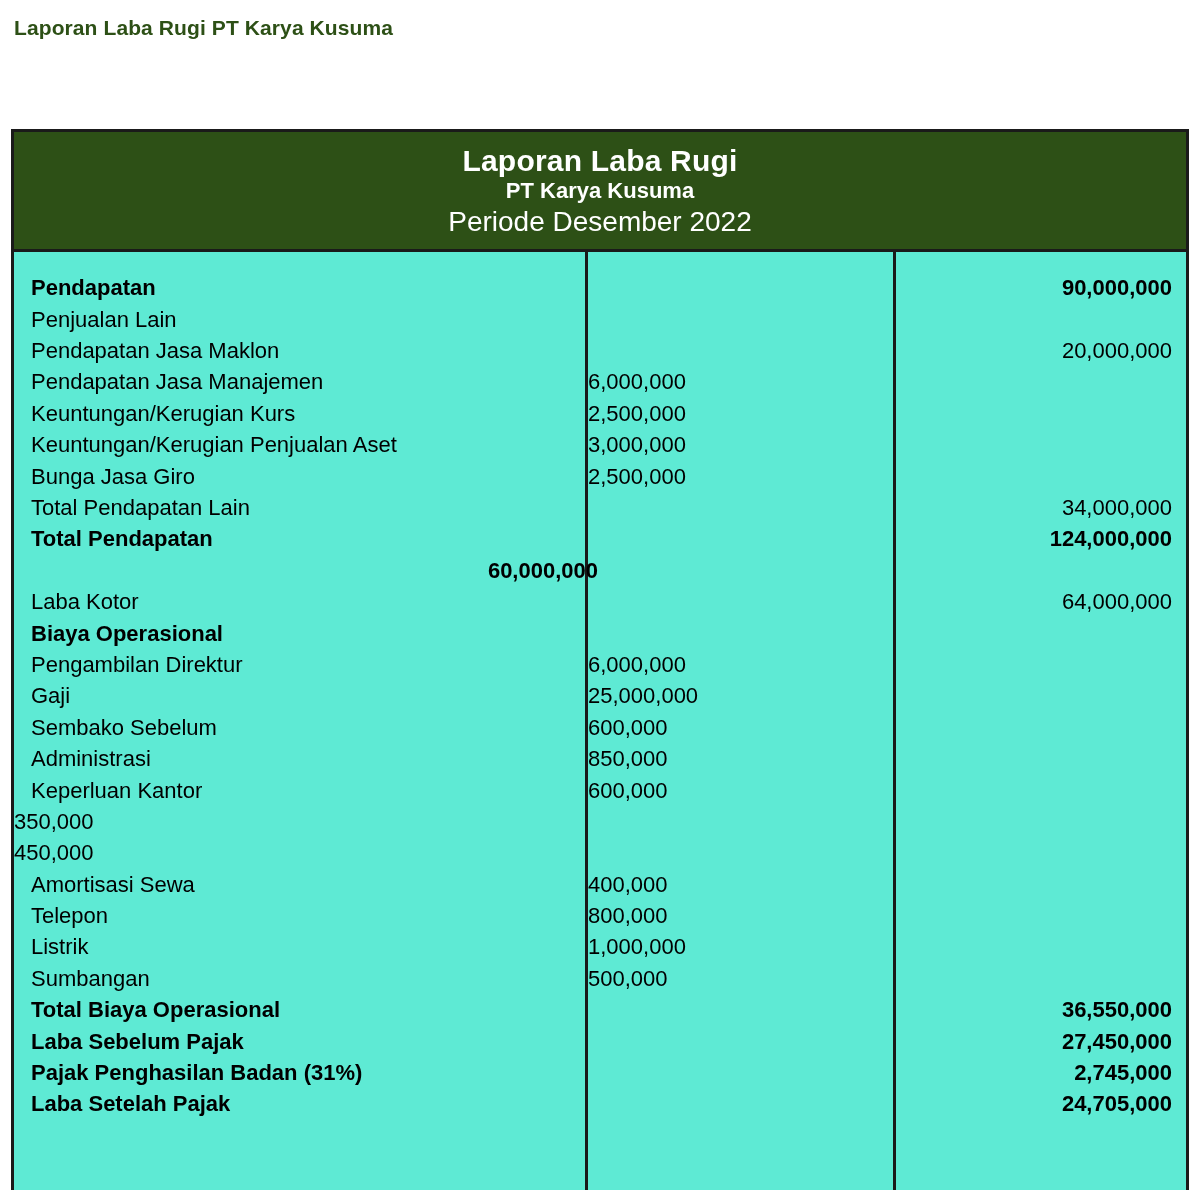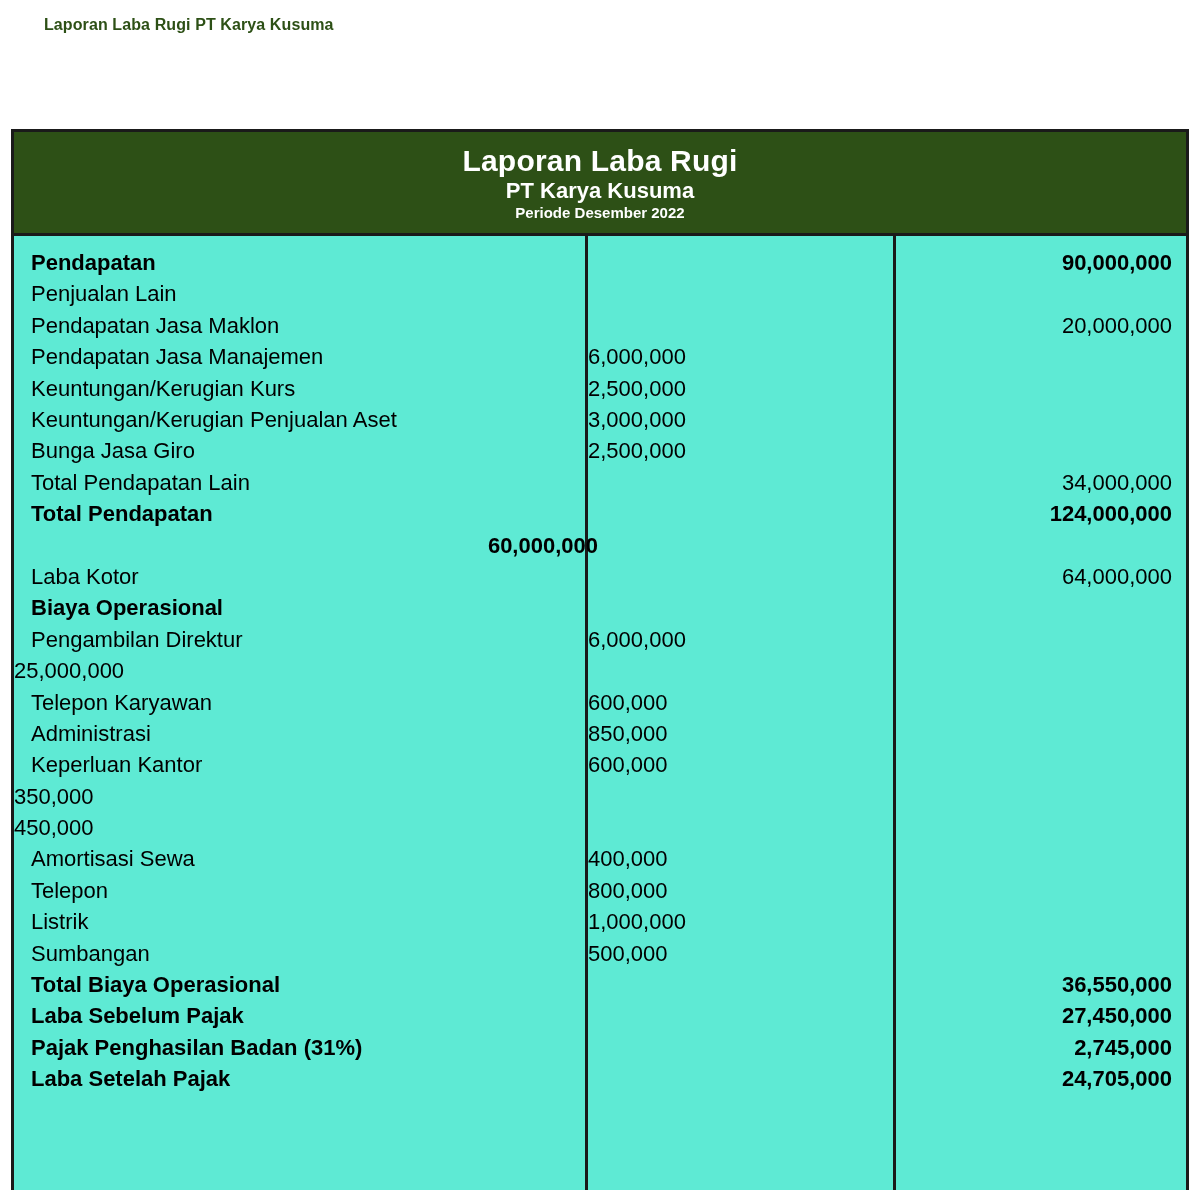--- a/index.html
+++ b/index.html
@@ -20,26 +20,25 @@
     width: 1200px;
     height: 1190px;
     box-sizing: border-box;
   }
 
   
   .page-title {
     position: absolute;
     left: 14px;
     top: 16px;
-    font-size: 16px;
+    font-size: 21px;
     font-weight: bold;
     color: #2d5016;
     letter-spacing: 0.1px;
     white-space: nowrap;
-    margin-left: 30px;
   }
 
   
   .report {
     position: absolute;
     left: 11px;
     top: 85px;
     width: 1178px;
     height: 1076px;
     box-sizing: border-box;
@@ -61,22 +60,22 @@
     font-weight: bold;
     line-height: 1.13;
     letter-spacing: 0.2px;
   }
   .hdr-line-2 {
     font-size: 22px;
     font-weight: bold;
     line-height: 1.2;
   }
   .hdr-line-3 {
-    font-size: 15px;
-    font-weight: bold;
+    font-size: 28px;
+    font-weight: normal;
     line-height: 1.25;
   }
 
   
   .report-body {
     position: relative;
     height: 957px;
     box-sizing: border-box;
   }
 
@@ -86,21 +85,21 @@
     top: 0;
     bottom: 0;
     width: 3px;
     background: #1a1a1a;
   }
   .col-divider.d1 { left: 571px; }
   .col-divider.d2 { left: 879px; }
 
   .rows {
     position: relative;
-    padding-top: 11px;
+    padding-top: 20px;
   }
 
   .row {
     display: flex;
     align-items: baseline;
     height: 31.4px;
   }
   .cell-label {
     width: 574px;
     box-sizing: border-box;
@@ -212,25 +211,26 @@
             <div class="cell-label bold">Biaya Operasional</div>
             <div class="cell-mid"></div>
             <div class="cell-right"></div>
           </div>
           <div class="row">
             <div class="cell-label">Pengambilan Direktur</div>
             <div class="cell-mid">6,000,000</div>
             <div class="cell-right"></div>
           </div>
           <div class="row">
+            <div class="cell-label">Gaji</div>
             <div class="cell-mid">25,000,000</div>
             <div class="cell-right"></div>
           </div>
           <div class="row">
-            <div class="cell-label">Telepon Karyawan</div>
+            <div class="cell-label">Sembako Sebelum</div>
             <div class="cell-mid">600,000</div>
             <div class="cell-right"></div>
           </div>
           <div class="row">
             <div class="cell-label">Administrasi</div>
             <div class="cell-mid">850,000</div>
             <div class="cell-right"></div>
           </div>
           <div class="row">
             <div class="cell-label">Keperluan Kantor</div>

